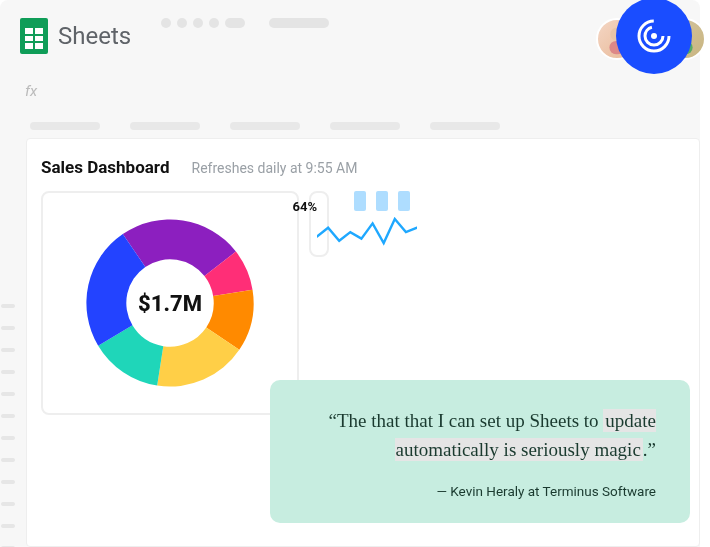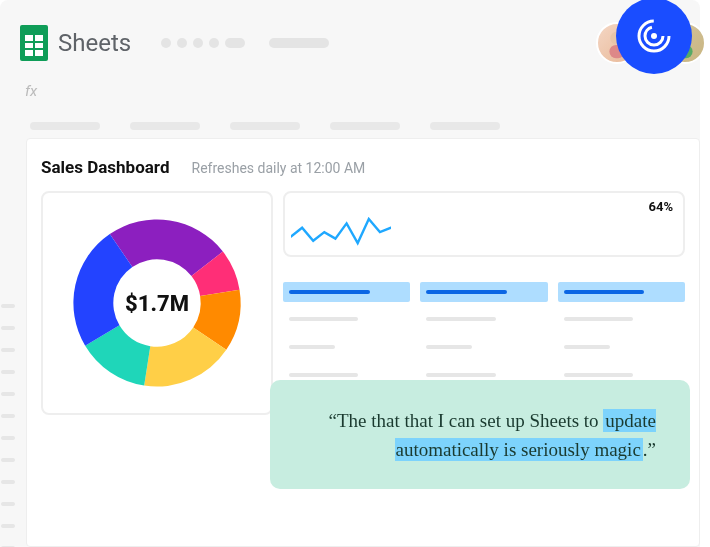--- a/index.html
+++ b/index.html
@@ -1,20 +1,20 @@
 <!DOCTYPE html>
 <html><head>
 <meta charset="utf-8">
 <style>
   * { box-sizing: border-box; margin: 0; padding: 0; }
   body { font-family: -apple-system, BlinkMacSystemFont, "Segoe UI", Roboto, sans-serif; background: #fff; width: 710px; height: 547px; overflow: hidden; position: relative; }
   
   .page-bg { position: absolute; top: 0; left: 0; right: 10px; bottom: 0; background: #f7f7f7; border-radius: 8px 8px 0 0; }
   
-  .topbar { position: absolute; top: 18px; left: 20px; right: 4px; height: 50px; display: flex; align-items: center; }
+  .topbar { position: absolute; top: 18px; left: 20px; right: 4px; height: 50px; display: flex; align-items: flex-start; }
   .sheets-logo { display: flex; align-items: center; gap: 10px; }
   .sheets-icon { width: 28px; height: 36px; background: #0f9d58; border-radius: 2px; position: relative; }
   .sheets-icon::before { content: ""; position: absolute; top: 10px; left: 5px; right: 5px; bottom: 5px; background: #fff; }
   .sheets-icon::after { content: ""; position: absolute; top: 10px; left: 5px; right: 5px; bottom: 5px; background: linear-gradient(to bottom, transparent 0, transparent 30%, #0f9d58 30%, #0f9d58 40%, transparent 40%, transparent 60%, #0f9d58 60%, #0f9d58 70%, transparent 70%), linear-gradient(to right, transparent 0, transparent 45%, #0f9d58 45%, #0f9d58 55%, transparent 55%); }
   .sheets-title { font-size: 24px; color: #5f6368; font-weight: 400; }
   
   .placeholder-pills { display: flex; gap: 6px; margin-left: 30px; align-items: center; }
   .pill { background: #e4e4e4; border-radius: 10px; }
   .pill.dot { width: 10px; height: 10px; border-radius: 50%; }
   .pill.sm { width: 20px; height: 10px; }
@@ -36,44 +36,44 @@
   
   .menu-pills { position: absolute; top: 122px; left: 30px; display: flex; gap: 30px; }
   .menu-pill { width: 70px; height: 8px; background: #e8e8e8; border-radius: 4px; }
   
   .dashboard { position: absolute; top: 138px; left: 26px; right: 10px; bottom: 0; background: #fff; border: 1px solid #eee; border-radius: 4px; padding: 18px 14px; }
   .dash-header { display: flex; align-items: baseline; gap: 22px; margin-bottom: 14px; }
   .dash-title { font-size: 17px; font-weight: 700; color: #111; }
   .dash-sub { font-size: 14px; color: #9aa0a6; }
   
   .dash-body { display: flex; gap: 10px; }
-  .donut-card { width: 232px; height: 224px; border: 2px solid #eee; border-radius: 8px; display: flex; align-items: center; justify-content: center; position: relative; }
+  .donut-card { width: 258px; height: 224px; border: 2px solid #eee; border-radius: 8px; display: flex; align-items: center; justify-content: center; position: relative; }
   .donut-svg { width: 190px; height: 190px; }
   .donut-center { position: absolute; font-size: 22px; font-weight: 800; color: #111; }
   
-  .metrics { flex: 1; display: flex; flex-direction: column; gap: 25px; }
+  .metrics { flex: 1; display: flex; flex-direction: row; gap: 25px; }
   .metrics-row { display: flex; gap: 10px; }
   .metric-card { flex: 1; height: 66px; border: 2px solid #eee; border-radius: 8px; position: relative; padding: 6px 8px; }
   .metric-val { position: absolute; top: 6px; right: 10px; font-size: 13px; font-weight: 700; color: #111; }
   .spark { position: absolute; bottom: 8px; left: 6px; right: 6px; height: 30px; }
   
   .table-rows { display: flex; gap: 10px; }
   .table-col { flex: 1; display: flex; flex-direction: column; gap: 6px; }
   .hdr-cell { height: 20px; background: #aeddff; border-radius: 2px; display: flex; align-items: center; padding: 0 6px; }
   .hdr-line { width: 70%; height: 4px; background: #0b66e4; border-radius: 2px; }
   .body-cell { height: 22px; display: flex; align-items: center; padding: 0 6px; }
   .body-line { width: 60%; height: 4px; background: #e6e6e6; border-radius: 2px; }
   .body-line.short { width: 40%; }
   
   .row-ticks { position: absolute; left: -26px; top: 165px; display: flex; flex-direction: column; gap: 18px; }
   .tick { width: 14px; height: 4px; background: #e6e6e6; border-radius: 2px; }
   
   .quote-card { position: absolute; left: 270px; right: 20px; top: 380px; background: #c7ede0; border-radius: 10px; padding: 26px 34px 24px; z-index: 20; }
   .quote-text { font-family: Georgia, "Times New Roman", serif; font-size: 19px; line-height: 1.55; color: #1a3a2f; text-align: right; }
-  .quote-hl { background: #7dd3fc; padding: 1px 2px; }
+  .quote-hl { background: #e5e5e5; padding: 1px 2px; }
   .quote-attr { margin-top: 18px; font-size: 13.5px; color: #1a3a2f; text-align: right; }
 </style>
 </head>
 <body>
 
 <div class="page-bg"></div>
 
 <div class="circle-logo">
   <svg viewBox="0 0 40 40">
     <circle cx="20" cy="20" r="15" fill="none" stroke="#fff" stroke-width="3" stroke-dasharray="70 30"></circle>
@@ -141,21 +141,21 @@
       <div class="tick"></div>
       <div class="tick"></div>
     <div class="tick"></div>
       <div class="tick"></div>
       <div class="tick"></div>
       <div class="tick"></div>
 
   </div>
   <div class="dash-header">
     <div class="dash-title">Sales Dashboard</div>
-    <div class="dash-sub">Refreshes daily at 12:00 AM</div>
+    <div class="dash-sub">Refreshes daily at 9:55 AM</div>
   </div>
   <div class="dash-body">
     <div class="donut-card">
       <svg class="donut-svg" viewBox="0 0 100 100">
         <g transform="translate(50,50)" id="donut-g">
             <path d="M -24.844268829381555 -36.31476705602584 A 44 44 0 0 1 34.68312361143745 -27.075467430014022 L 18.129814615069577 -14.153085247507331 A 23 23 0 0 0 -12.986776888085814 -18.9827191429226 Z" fill="#8c1fbf"></path>
             <path d="M 34.68312361143745 -27.075467430014022 A 44 44 0 0 1 43.436758817920264 -7.0176907450974015 L 22.705578473003776 -3.668338344028187 A 23 23 0 0 0 18.129814615069577 -14.153085247507331 Z" fill="#ff2e77"></path>
             <path d="M 43.436758817920264 -7.0176907450974015 A 44 44 0 0 1 36.4679743449932 24.61883114960817 L 19.062804771246448 12.868934464567907 A 23 23 0 0 0 22.705578473003776 -3.668338344028187 Z" fill="#ff8a00"></path>
             <path d="M 36.4679743449932 24.61883114960817 A 44 44 0 0 1 -6.748476142834137 43.47939822202693 L -3.5276125292087532 22.727867252423167 A 23 23 0 0 0 19.062804771246448 12.868934464567907 Z" fill="#ffcf47"></path>
             <path d="M -6.748476142834137 43.47939822202693 A 44 44 0 0 1 -37.80309270568304 22.515021249946304 L -19.760707550697955 11.769215653381023 A 23 23 0 0 0 -3.5276125292087532 22.727867252423167 Z" fill="#1fd6b9"></path>
@@ -236,13 +236,14 @@
         </div>
       </div>
     </div>
   </div>
 </div>
 
 <div class="quote-card">
   <div class="quote-text">
     <span>“The that that I can set up Sheets to </span><span class="quote-hl">update automatically is seriously magic</span><span>.”</span>
   </div>
+  <div class="quote-attr">— Kevin Heraly at  Terminus Software</div>
 </div>
 
 </body></html>

